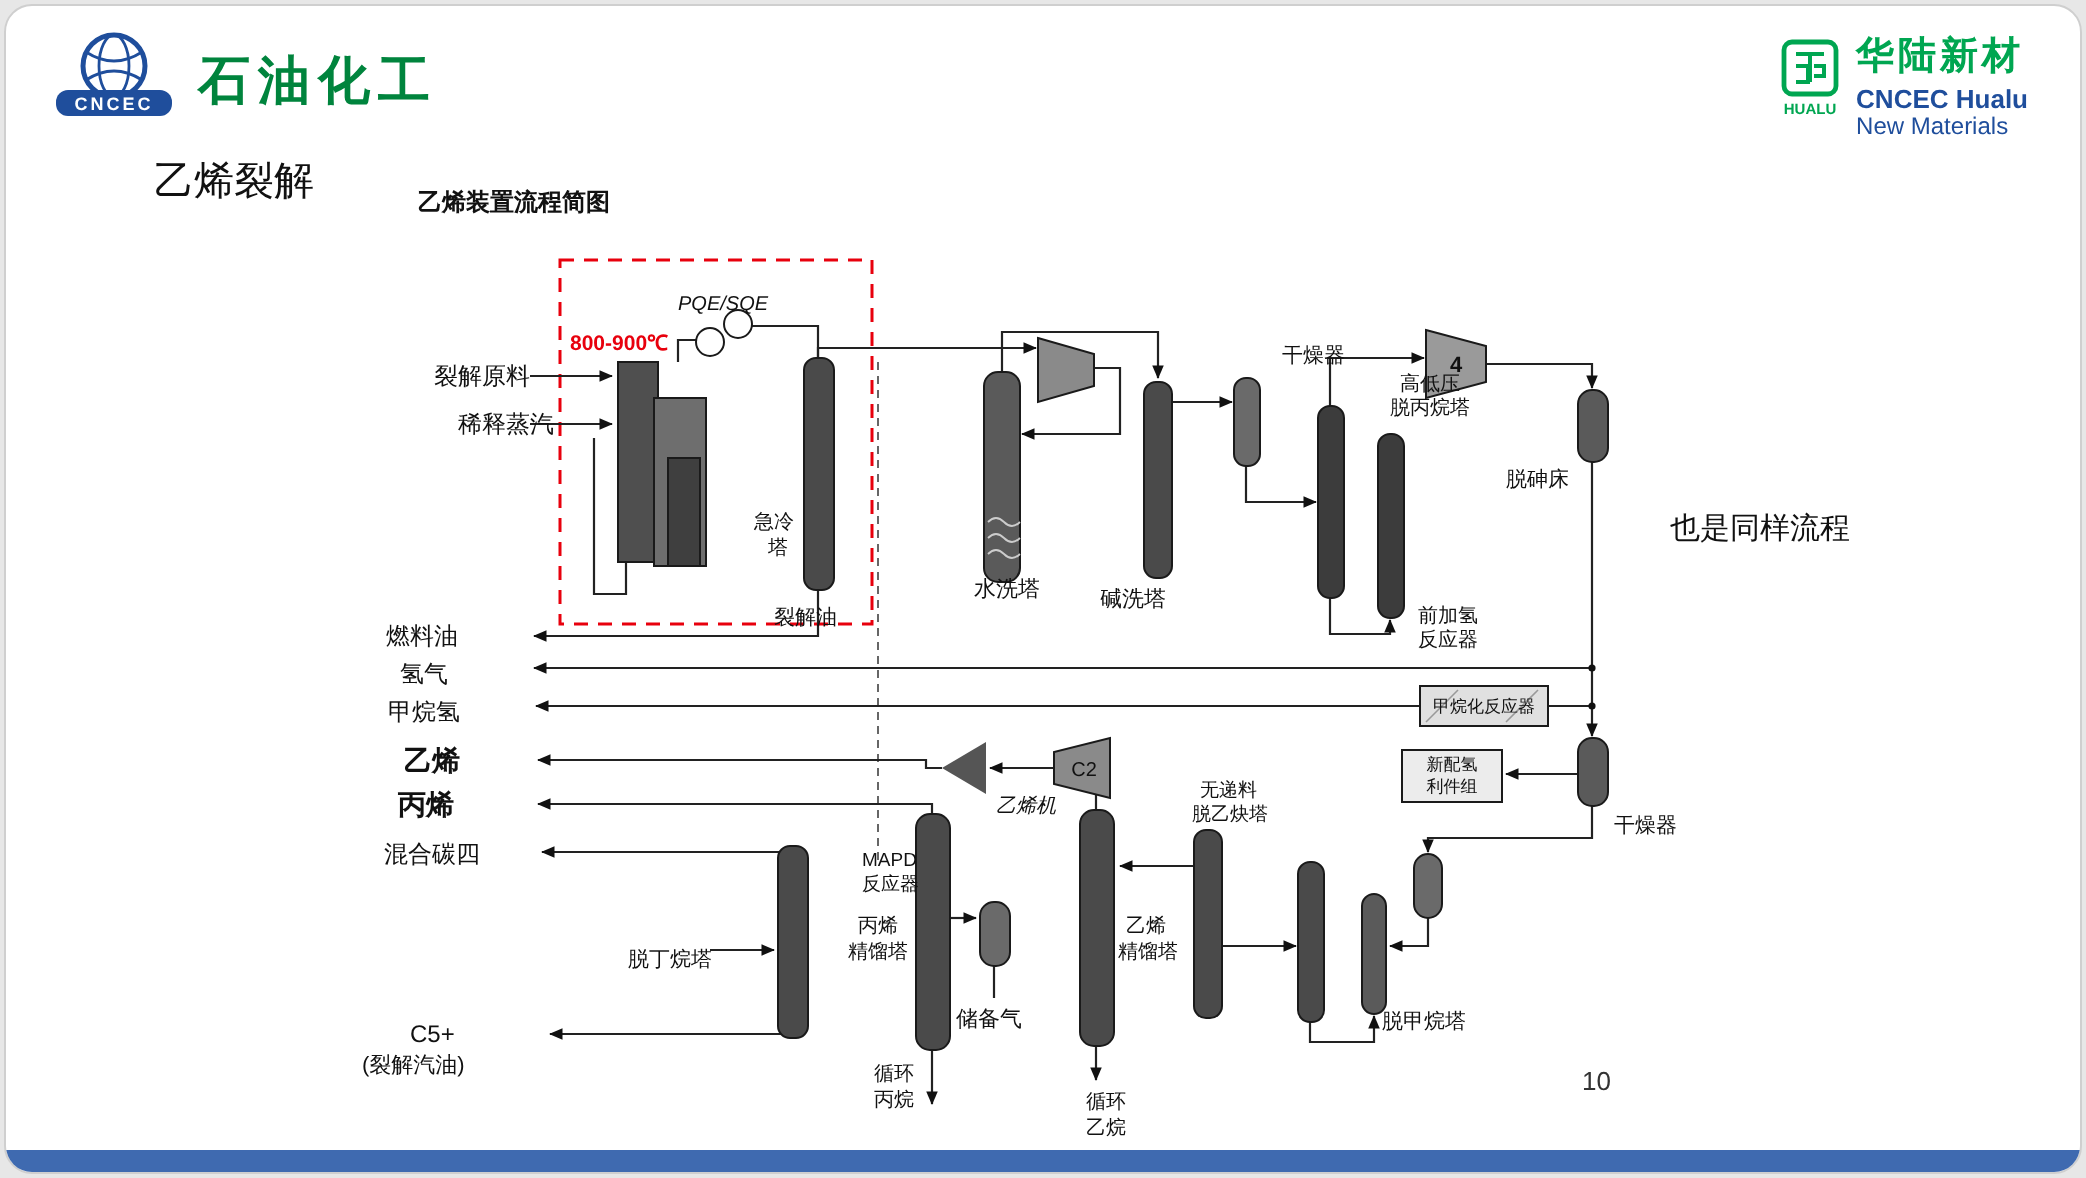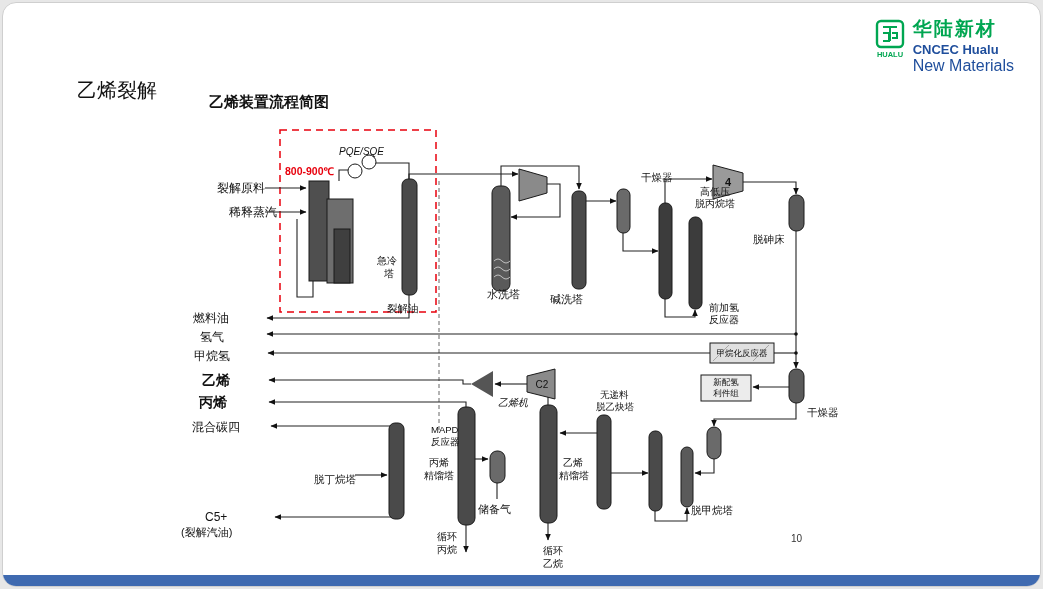--- a/index.html
+++ b/index.html
@@ -24,26 +24,26 @@
   .logo-left { position:absolute; left:24px; top:12px; display:flex; align-items:flex-start; gap:12px; }
   .brand {
     margin-top:8px;
     color:#00843d; font-size:26px; font-weight:bold; letter-spacing:4px;
     font-family:"Liberation Serif", serif;
   }
   .logo-right { position:absolute; right:26px; top:16px; display:flex; gap:8px; align-items:flex-start; }
   .hualu-text { line-height:1.1; }
   .hualu-name { color:#00a651; font-size:19px; font-weight:bold; letter-spacing:2px; }
   .hualu-sub1 { color:#1f4e9c; font-size:13px; font-weight:bold; margin-top:3px; }
-  .hualu-sub2 { color:#1f4e9c; font-size:16px; }
+  .hualu-sub2 { color:#1f4e9c; font-size:12px; }
   
   .section-title { position:absolute; left:74px; top:74px; font-size:20px; color:#111; }
-  .diagram-title { position:absolute; left:206px; top:90px; font-size:15px; font-weight:bold; color:#111; }
+  .diagram-title { position:absolute; left:206px; top:90px; font-size:12px; font-weight:bold; color:#111; }
   .side-note { position:absolute; left:832px; top:250px; font-size:15px; color:#111; line-height:24px; }
-  .page-number { position:absolute; left:788px; top:530px; font-size:10px; color:#333; }
+  .page-number { position:absolute; left:788px; top:530px; font-size:13px; color:#333; }
   
   svg.diagram { position:absolute; left:0; top:0; }
   .line { stroke:#222; stroke-width:1.1; fill:none; }
   .dash { stroke:#666; stroke-width:1; fill:none; stroke-dasharray:4,3; }
   .redbox { fill:none; stroke:#e8000d; stroke-width:1.5; stroke-dasharray:7,5; }
   .vessel { stroke:#1a1a1a; stroke-width:1; }
   .wavy { stroke:#cccccc; stroke-width:0.9; fill:none; }
   .hatch { stroke:#999; stroke-width:0.8; }
   .t  { font-family:"Liberation Sans",sans-serif; font-size:10px; fill:#111; }
   .t105 { font-size:10.5px; }
@@ -54,37 +54,49 @@
   .red { fill:#e8000d; font-size:10.5px; font-weight:bold; }
   .it { font-style:italic; }
   .t11 { font-size:11px; }
   .bold { font-weight:bold; }
 </style>
 </head>
 <body>
 
 <div class="slide">
 
+  <div class="logo-left">
+    <svg width="60" height="48" viewBox="0 0 60 48">
+      <circle cx="30" cy="18" r="15.5" fill="#ffffff" stroke="#1f4e9c" stroke-width="2.5"></circle>
+      <ellipse cx="30" cy="18" rx="7.5" ry="15.5" fill="none" stroke="#1f4e9c" stroke-width="1.4"></ellipse>
+      <path d="M16,11 q14,9 28,0" stroke="#1f4e9c" fill="none" stroke-width="1.4"></path>
+      <path d="M16,25 q14,-9 28,0" stroke="#1f4e9c" fill="none" stroke-width="1.4"></path>
+      <rect x="1" y="30" width="58" height="13" rx="6" fill="#1f4e9c"></rect>
+      <text x="30" y="40" text-anchor="middle" fill="#ffffff" font-size="9" font-weight="bold" letter-spacing="1.5">CNCEC</text>
+    </svg>
+    <div class="brand">石油化工</div>
+  </div>
 
   <div class="logo-right">
     <svg width="30" height="40" viewBox="0 0 30 40">
       <rect x="2" y="2" width="26" height="26" rx="4" fill="none" stroke="#00a651" stroke-width="2.4"></rect>
       <path d="M8 8 h14 M15 8 v14 M8 14 h6 v8 h-6 M17 14 h5 v5 h-5" stroke="#00a651" stroke-width="2" fill="none"></path>
       <text x="15" y="38" text-anchor="middle" fill="#00a651" font-size="7.5" font-weight="bold">HUALU</text>
     </svg>
     <div class="hualu-text">
       <div class="hualu-name">华陆新材</div>
       <div class="hualu-sub1">CNCEC Hualu</div>
       <div class="hualu-sub2">New Materials</div>
     </div>
   </div>
 
   <div class="section-title">乙烯裂解</div>
   <div class="diagram-title">乙烯装置流程简图</div>
   <div class="side-note">
+    <div>也是同样流程</div>
   </div>
   <div class="page-number">10</div>
 
   <svg class="diagram" width="1043" height="589" viewBox="0 0 1043 589">
     <defs>
       <marker id="arr" viewBox="0 0 8 8" markerWidth="7" markerHeight="7" refX="6.5" refY="3" orient="auto">
         <path d="M0,0 L7,3 L0,6 Z" fill="#111"></path>
       </marker>
     </defs>
 

